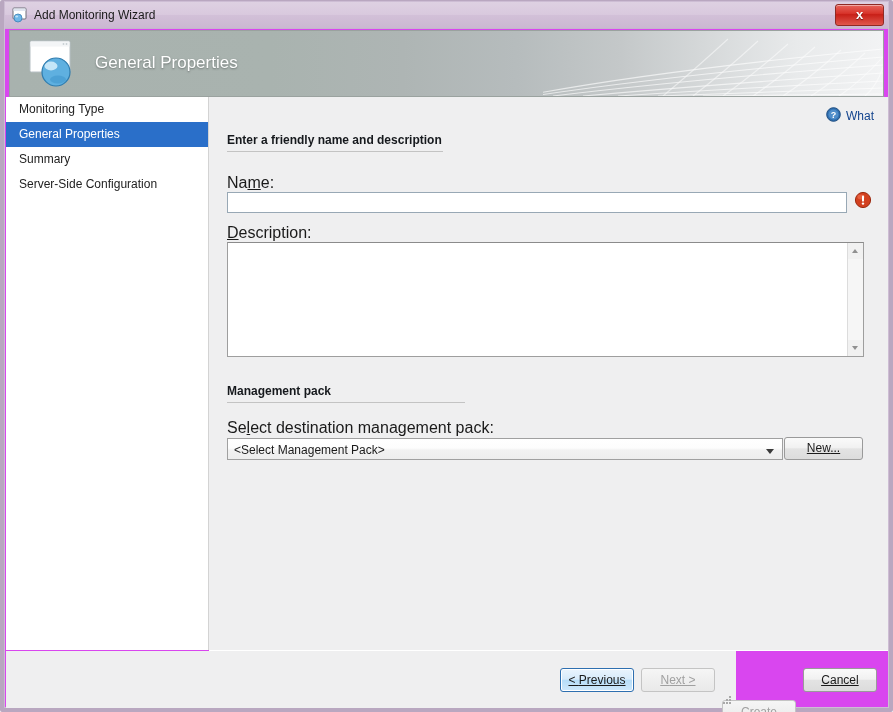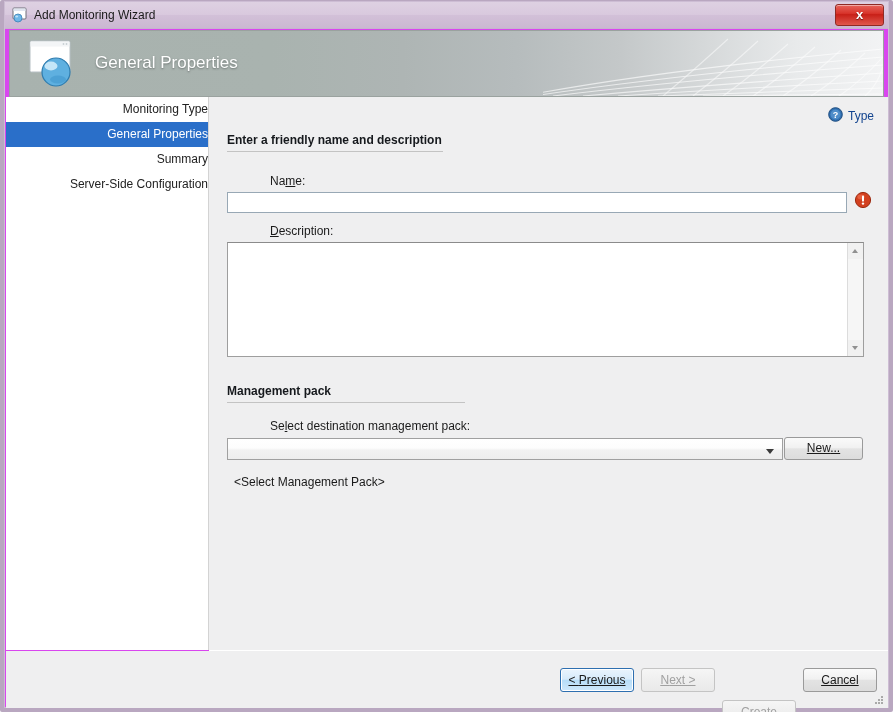--- a/index.html
+++ b/index.html
@@ -120,21 +120,20 @@
 
   
   #sidebar {
     position: absolute;
     left: 1px; top: 95px;
     width: 203px;
     height: 553px;
     background: #ffffff;
     border-right: 1px solid #d3d3d3;
     box-sizing: border-box;
-    text-align: right;
   }
   .side-item {
     position: relative;
     height: 25px;
     line-height: 25px;
     padding-left: 13px;
     font-size: 12px;
     color: #222222;
     white-space: nowrap;
     cursor: pointer;
@@ -176,24 +175,23 @@
     white-space: nowrap;
   }
   .section-rule {
     position: absolute;
     height: 1px;
     background: #c3c3c3;
   }
 
   .field-label {
     position: absolute;
-    font-size: 12px;
+    font-size: 16px;
     color: #1a1a1a;
     white-space: nowrap;
-    margin-left: 43px;
   }
   .acc { text-decoration: underline; }
 
   .txt-input {
     position: absolute;
     box-sizing: border-box;
     background: #ffffff;
     border: 1px solid #98a8b5;
     font-family: "Liberation Sans", sans-serif;
     font-size: 12px;
@@ -261,21 +259,20 @@
     background: linear-gradient(to bottom, #ffffff 0%, #fdfdfd 45%, #f2f2f2 55%, #ededed 100%);
     border: 1px solid #a0a0a0;
     cursor: pointer;
   }
   #mp-combo .combo-text {
     position: absolute;
     left: 6px; top: 4px;
     font-size: 12px;
     color: #1a1a1a;
     white-space: nowrap;
-    margin-top: 32px;
   }
   #mp-combo .combo-arrow {
     position: absolute;
     right: 8px; top: 10px;
     width: 0; height: 0;
     border-left: 4px solid transparent;
     border-right: 4px solid transparent;
     border-top: 5px solid #3a3a3a;
   }
 
@@ -309,21 +306,21 @@
 
   #footer-sep {
     position: absolute;
     left: 204px; top: 648px;
     width: 679px; height: 1px;
     background: #ffffff;
   }
   #footer {
     position: absolute;
     left: 1px; top: 649px;
-    width: 882px;
+    width: 730px;
     height: 57px;
     background: #efeff0;
   }
   #resize-grip {
     position: absolute;
     right: 4px; bottom: 3px;
     width: 12px; height: 12px;
   }
 </style>
 </head>
@@ -402,21 +399,21 @@
     <div id="content">
 
       <div id="help-link">
         <span>
           <svg width="15" height="15" viewBox="0 0 15 15">
             <circle cx="7.5" cy="7.5" r="6.8" fill="#2f6fb0" stroke="#1d4c80" stroke-width="1"></circle>
             <circle cx="7.5" cy="7.5" r="5" fill="#4f8dc9"></circle>
             <text x="7.5" y="11" text-anchor="middle" font-family="Liberation Sans, sans-serif" font-size="9" font-weight="bold" fill="#ffffff">?</text>
           </svg>
         </span>
-        <span class="help-text">Type</span>
+        <span class="help-text">What</span>
       </div>
 
       <div class="section-head" style="left:18px; top:36px;">Enter a friendly name and description</div>
       <div class="section-rule" style="left:18px; top:54px; width:216px;"></div>
 
       <div class="field-label" style="left:18px; top:77px;">
         <span>Na</span><span class="acc">m</span><span>e:</span>
       </div>
       <input class="txt-input" id="name-input" type="text" style="left: 18px; top: 95px; width: 620px; height: 21px;" value="">
       <span style="position:absolute; left:645px; top:94px;">

